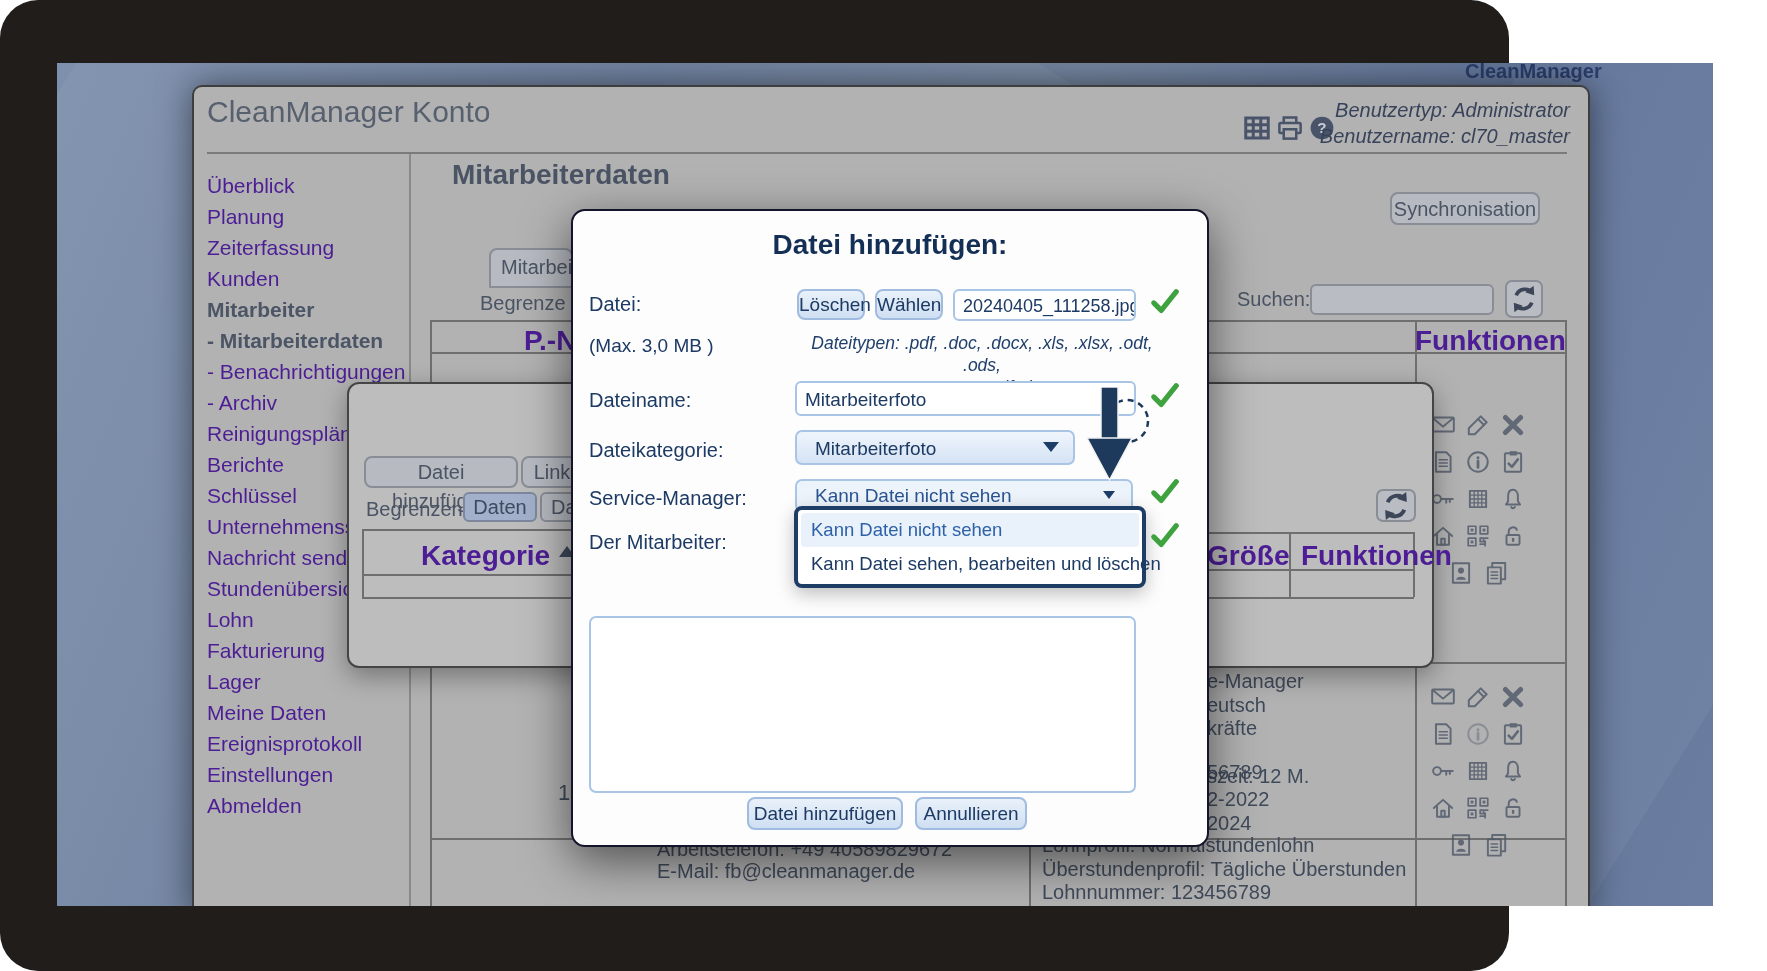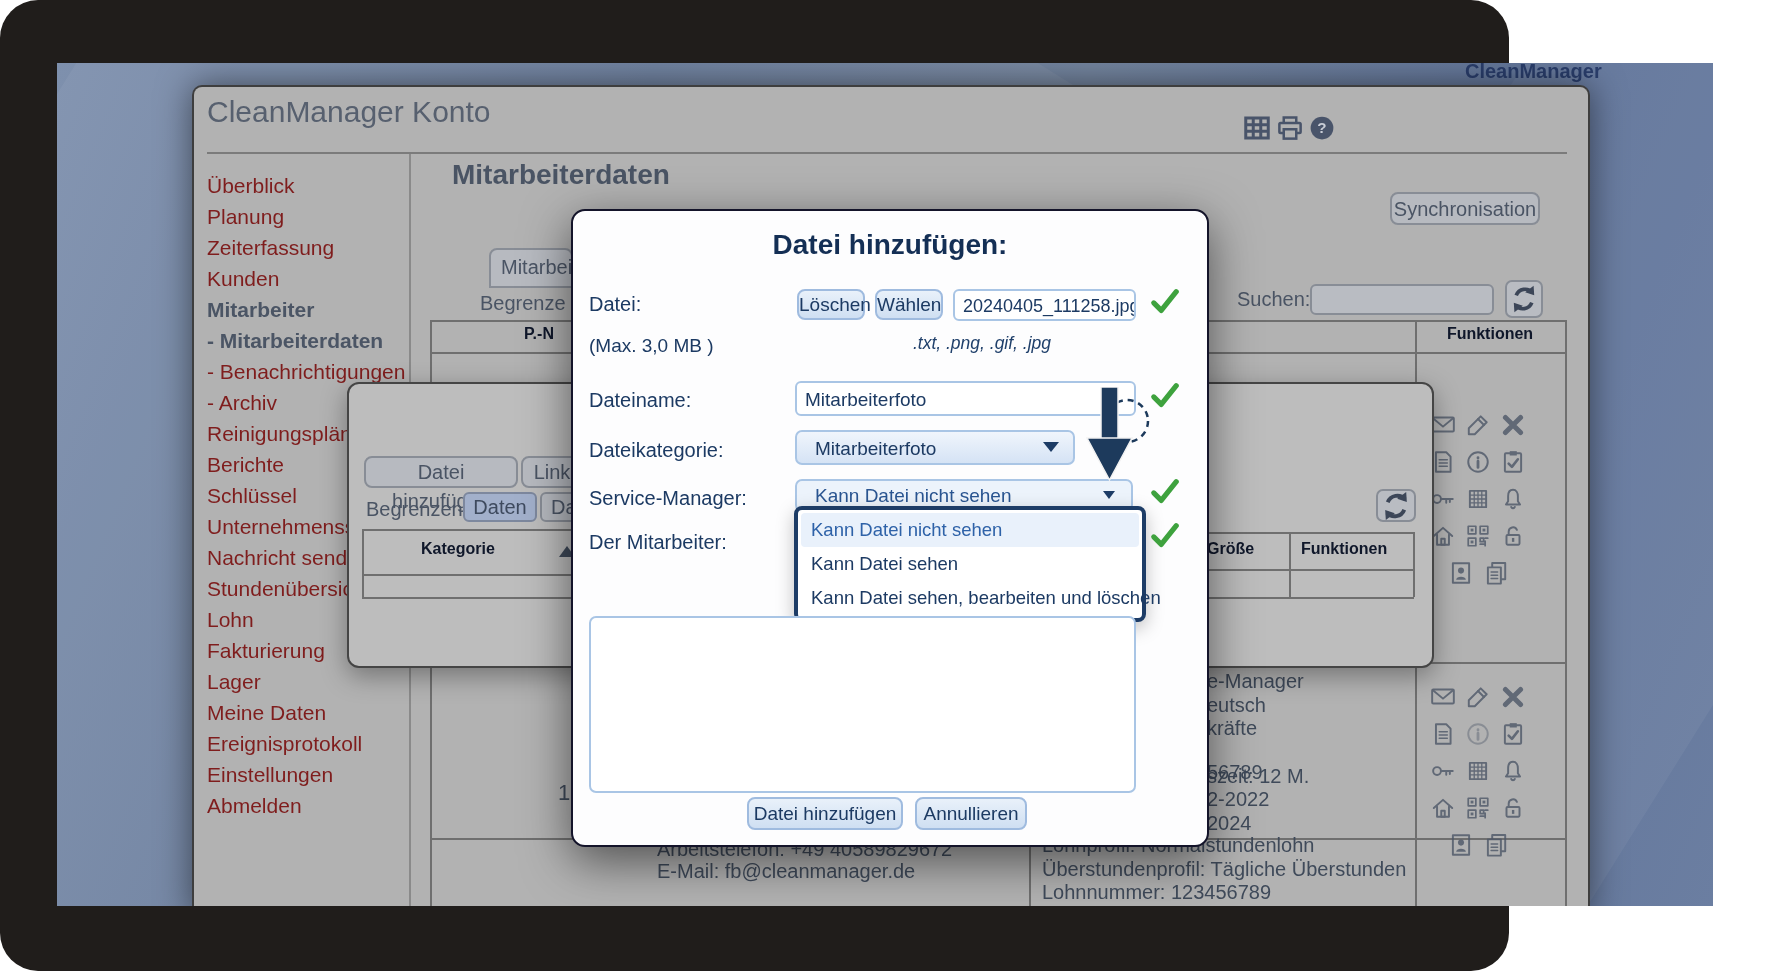--- a/index.html
+++ b/index.html
@@ -18,30 +18,30 @@
   
   #win{position:absolute;left:135px;top:22px;width:1394px;height:830px;background:#b2b2b2;
     border:2px solid #3e3e3e;border-bottom:none;border-radius:10px 10px 0 0;
     box-shadow:0 0 34px rgba(0,0,0,0.5);}
   #win-title{left:13px;top:8px;font-size:30px;font-weight:normal;color:#57606f;}
   #user-box{right:18px;top:10px;text-align:right;font-style:italic;font-size:20px;color:#38435a;line-height:26px;}
   .hdr-divider{left:13px;top:65px;width:1360px;height:2px;background:#7b7b7b;}
   .v-divider{left:215px;top:67px;width:2px;bottom:0;background:#8a8a8a;}
   
   #sidebar{left:13px;top:83px;width:200px;}
-  .side-item{height:31px;line-height:31px;font-size:21px;color:#7f1d1d;white-space:nowrap;overflow:hidden;}
+  .side-item{height:31px;line-height:31px;font-size:21px;color:#4c1d95;white-space:nowrap;overflow:hidden;}
   .side-item.bold{font-weight:bold;color:#4b5565;}
   
   #content-title{left:258px;top:72px;font-size:28px;font-weight:bold;color:#4a5464;}
   .btn-gray{background:#b7bac0;border:2px solid #888d96;border-radius:8px;color:#4a5464;
     font-size:20px;text-align:center;box-sizing:border-box;}
   .tab-top{background:#b7bac0;border:2px solid #888d96;border-radius:8px 8px 0 0;color:#4a5464;
     font-size:20px;padding:6px 0 0 10px;box-sizing:border-box;overflow:hidden;}
   .gray-label{font-size:20px;color:#4a5464;}
-  .bold-head{font-size:16px;font-weight:bold;color:#0f172a;}
+  .bold-head{font-size:28px;font-weight:bold;color:#4c1d95;}
   .hline{background:#6f6f6f;height:2px;}
   .vline{background:#6f6f6f;width:2px;}
   .gray-input{background:#b9bcc2;border:2px solid #888d96;border-radius:6px;box-sizing:border-box;}
   .icon-btn{background:#b9bcc2;border:2px solid #888d96;border-radius:7px;box-sizing:border-box;
     display:flex;align-items:center;justify-content:center;}
   .gray-text{font-size:20px;color:#3f4a5a;}
   
   .fn-grid{width:96px;}
   .fn-row{display:flex;gap:9px;height:37px;}
   .fn-row.center{justify-content:center;}
@@ -99,20 +99,24 @@
           </svg></span>
       <span class="abs" style="left:1081px;top:26px;width:30px;height:30px;" data-name="printer-icon"><svg viewBox="0 0 24 24" fill="none" stroke="#49546a" stroke-width="2">
             <path d="M7 8 V3.5 H17 V8"></path>
             <rect x="3.5" y="8" width="17" height="8" rx="1"></rect>
             <rect x="7" y="13" width="10" height="7.5" fill="#b2b2b2"></rect>
           </svg></span>
       <span class="abs" style="left:1115px;top:28px;width:26px;height:26px;" data-name="help-icon"><svg viewBox="0 0 24 24">
             <circle cx="12" cy="12" r="10.5" fill="#49546a"></circle>
             <text x="12" y="17" font-size="14" font-weight="bold" fill="#c9cdd6" text-anchor="middle" font-family="Liberation Sans, sans-serif">?</text>
           </svg></span>
+      <div class="abs" id="user-box" data-name="user-info">
+        <div class="nowrap" data-name="usertype-label">Benutzertyp: Administrator</div>
+        <div class="nowrap" data-name="username-label">Benutzername: cl70_master</div>
+      </div>
       <div class="abs hdr-divider" data-name="header-divider"></div>
       <div class="abs v-divider" data-name="sidebar-divider"></div>
 
       <div class="abs" id="sidebar" data-name="sidebar-nav">
           <div class="side-item" data-name="sidebar-item-überblick">Überblick</div>
           <div class="side-item" data-name="sidebar-item-planung">Planung</div>
           <div class="side-item" data-name="sidebar-item-zeiterfassung">Zeiterfassung</div>
           <div class="side-item" data-name="sidebar-item-kunden">Kunden</div>
           <div class="side-item bold" data-name="sidebar-item-mitarbeiter">Mitarbeiter</div>
           <div class="side-item bold" data-name="sidebar-item-mitarbeiterdaten">- Mitarbeiterdaten</div>
@@ -370,20 +374,21 @@
         <div class="abs m-label nowrap" style="left:16px;top:82px;" data-name="file-label">Datei:</div>
         <div class="abs btn-blue" style="left:224px;top:78px;width:68px;height:31px;line-height:28px;" data-name="delete-file-button">Löschen</div>
         <div class="abs btn-blue" style="left:302px;top:78px;width:68px;height:31px;line-height:28px;" data-name="choose-file-button">Wählen</div>
         <div class="abs input-blue" style="left:380px;top:78px;width:183px;height:32px;font-size:18px;" data-name="file-name-display">20240405_111258.jpg</div>
         <span class="abs check" style="left:577px;top:76px;" data-name="check-icon"><svg viewBox="0 0 32 32" fill="none">
               <path d="M4 17 L12 25 L28 5" stroke="#3ea23e" stroke-width="5.5" stroke-linecap="round" stroke-linejoin="round"></path>
             </svg></span>
 
         <div class="abs m-label nowrap" style="left:16px;top:124px;font-size:19px;" data-name="max-size-label">(Max. 3,0 MB )</div>
         <div class="abs ftypes" style="left:218px;top:121px;width:382px;" data-name="filetypes-note">
+          <div data-name="filetypes-line1">Dateitypen: .pdf, .doc, .docx, .xls, .xlsx, .odt, .ods,</div>
           <div data-name="filetypes-line2">.txt, .png, .gif, .jpg</div>
         </div>
 
         <div class="abs m-label nowrap" style="left:16px;top:178px;" data-name="filename-label">Dateiname:</div>
         <div class="abs input-blue" style="left:222px;top:170px;width:341px;height:35px;line-height:33px;" data-name="filename-input">Mitarbeiterfoto</div>
         <span class="abs check" style="left:577px;top:170px;" data-name="check-icon"><svg viewBox="0 0 32 32" fill="none">
               <path d="M4 17 L12 25 L28 5" stroke="#3ea23e" stroke-width="5.5" stroke-linecap="round" stroke-linejoin="round"></path>
             </svg></span>
 
         <div class="abs m-label nowrap" style="left:16px;top:228px;" data-name="category-label">Dateikategorie:</div>
@@ -393,21 +398,20 @@
         <div class="abs m-label nowrap" style="left:16px;top:276px;" data-name="service-manager-label">Service-Manager:</div>
         <div class="abs select-light" style="left:222px;top:268px;width:338px;height:33px;" data-name="service-manager-select">Kann Datei nicht sehen</div>
         <div class="abs caret small" style="left:530px;top:280px;" data-name="chevron-down-icon"></div>
         <span class="abs check" style="left:577px;top:266px;" data-name="check-icon"><svg viewBox="0 0 32 32" fill="none">
               <path d="M4 17 L12 25 L28 5" stroke="#3ea23e" stroke-width="5.5" stroke-linecap="round" stroke-linejoin="round"></path>
             </svg></span>
 
         <div class="abs m-label nowrap" style="left:16px;top:320px;" data-name="employee-label">Der Mitarbeiter:</div>
         <div class="abs" id="listbox" style="left:221px;top:295px;width:352px;" data-name="permission-listbox">
             <div class="lb-option selected" data-name="dropdown-option">Kann Datei nicht sehen</div>
-            <div class="lb-option" data-name="dropdown-option">Kann Datei sehen</div>
             <div class="lb-option" data-name="dropdown-option">Kann Datei sehen, bearbeiten und löschen</div>
           </div>
         <span class="abs check" style="left:577px;top:310px;" data-name="check-icon"><svg viewBox="0 0 32 32" fill="none">
               <path d="M4 17 L12 25 L28 5" stroke="#3ea23e" stroke-width="5.5" stroke-linecap="round" stroke-linejoin="round"></path>
             </svg></span>
 
         <textarea class="abs m-textarea" style="left: 16px; top: 405px; width: 547px; height: 177px;" data-name="comment-textarea"></textarea>
 
         <div class="abs btn-blue" style="left:174px;top:586px;width:156px;height:33px;line-height:30px;" data-name="submit-add-file-button">Datei hinzufügen</div>
         <div class="abs btn-blue" style="left:342px;top:586px;width:112px;height:33px;line-height:30px;" data-name="cancel-button">Annullieren</div>

